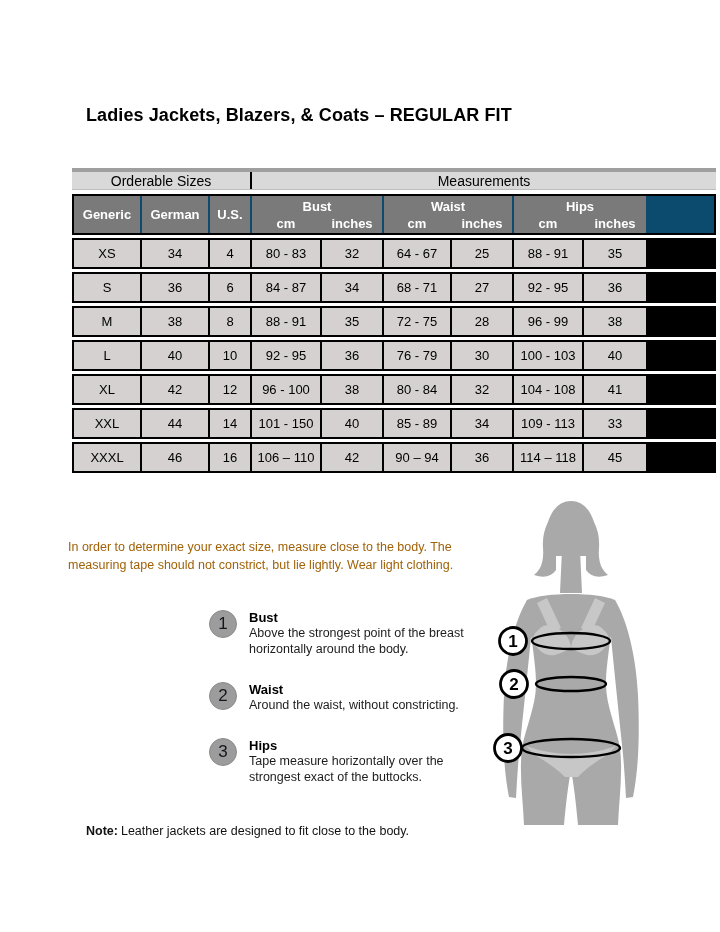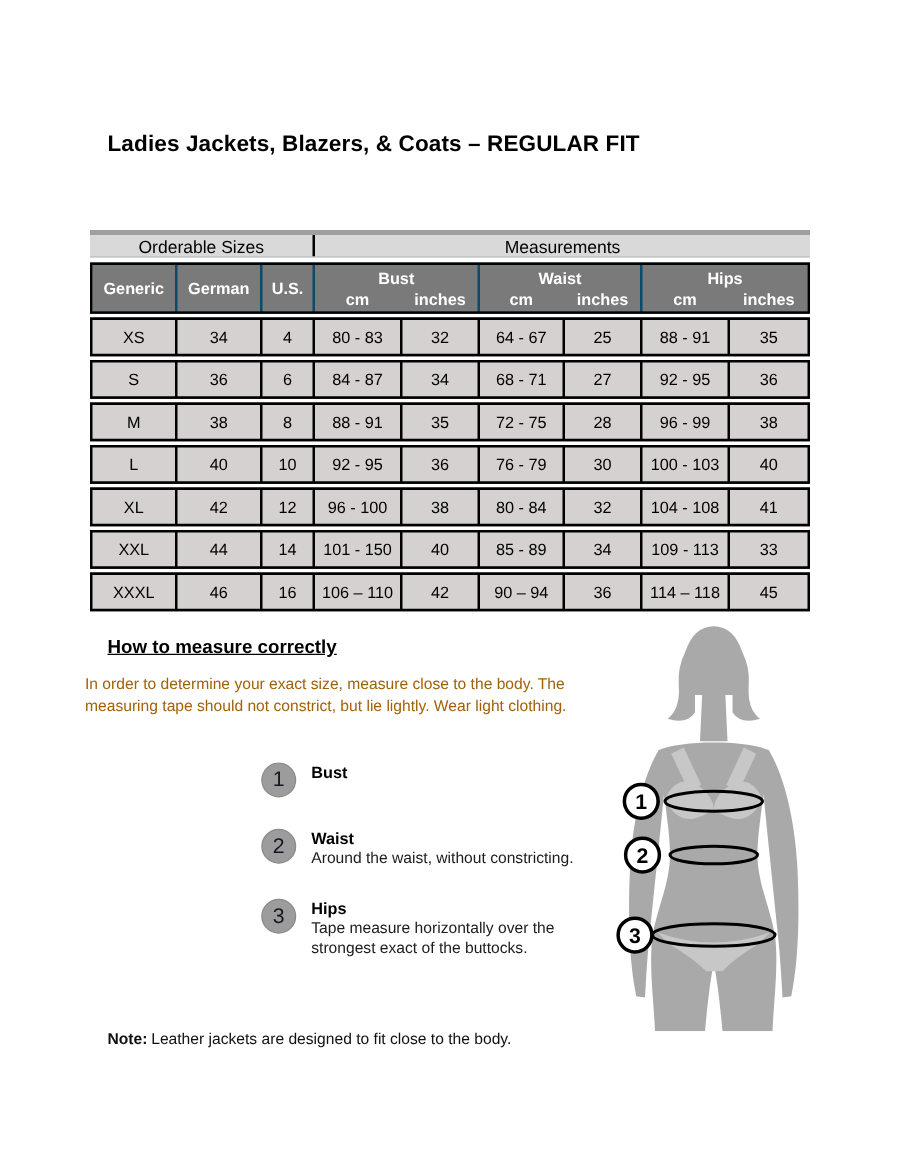--- a/index.html
+++ b/index.html
@@ -18,21 +18,21 @@
   .title {
     position: absolute;
     left: 86px;
     top: 105px;
     font-size: 18px;
     font-weight: bold;
     letter-spacing: 0.1px;
   }
 
   
-  .size-table { position: absolute; left: 72px; top: 184px; width: 576px; }
+  .size-table { position: absolute; left: 72px; top: 168px; width: 644px; }
 
   .group-bar {
     display: flex;
     height: 22px;
     box-sizing: border-box;
     background: var(--header-light);
     border-top: 4px solid #9f9f9f;
     border-bottom: 1px solid #bdbdbd;
     align-items: center;
     font-size: 14px;
@@ -262,28 +262,28 @@
           <div class="tcell">106 – 110</div>
           <div class="tcell">42</div>
           <div class="tcell">90 – 94</div>
           <div class="tcell">36</div>
           <div class="tcell">114 – 118</div>
           <div class="tcell">45</div>
         </div>
       </div>
   </div>
 
-  <h2 class="howto-heading">How to measure correctly</h2>
   <div class="howto-intro">In order to determine your exact size, measure close to the body. The measuring tape should not constrict, but lie lightly. Wear light clothing.</div>
 
   <div class="steps">
     <div class="step">
       <div class="badge">1</div>
       <div>
         <div class="step-title">Bust</div>
+        <div class="step-desc">Above the strongest point of the breast horizontally around the body.</div>
       </div>
     </div>
 
     <div class="step">
       <div class="badge">2</div>
       <div>
         <div class="step-title">Waist</div>
         <div class="step-desc">Around the waist, without constricting.</div>
       </div>
     </div>

